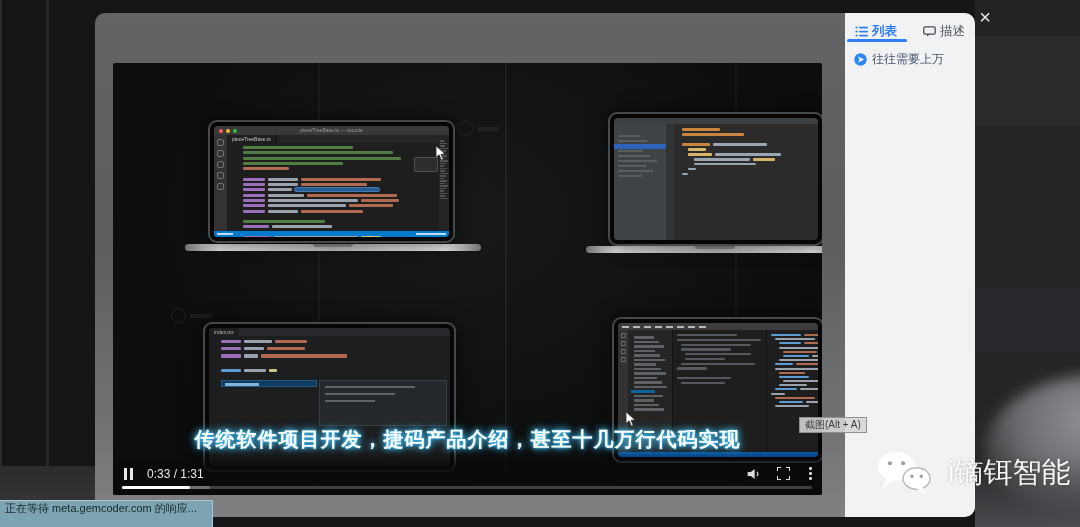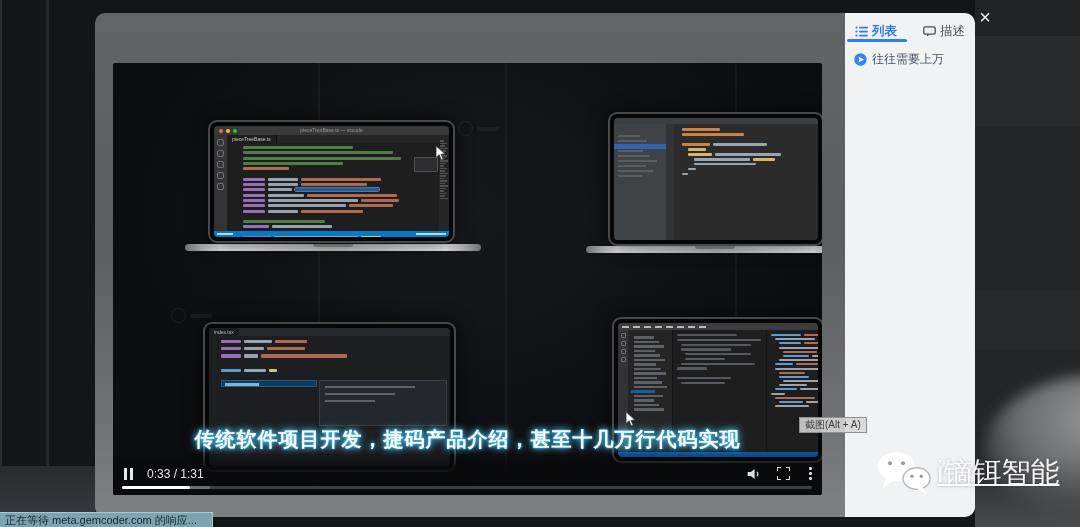--- a/index.html
+++ b/index.html
@@ -151,25 +151,25 @@
   .sb-tab.inactive{color:#474d54;margin-left:26px;}
   .sb-underline{position:absolute;left:2px;top:26px;width:60px;height:2.5px;background:#2e7cf6;border-radius:2px;}
   .sb-item{display:flex;align-items:center;gap:5px;padding:10px 0 0 9px;font-size:12px;color:#47536b;cursor:pointer;}
 
   
   .close-x{position:absolute;left:974px;top:5px;width:22px;height:24px;color:#ececec;
     font-size:20px;font-weight:300;line-height:24px;text-align:center;cursor:pointer;z-index:20;}
 
   
   .watermark{position:absolute;left:876px;top:449px;display:flex;align-items:center;z-index:25;}
-  .wm-text{margin-left:5px;font-size:29px;font-weight:500;color:rgba(255,255,255,.95);
-    text-shadow:0 0 3px rgba(0,0,0,.28);text-decoration:underline;}
-
-  
-  .status-bubble{position:absolute;left:0;bottom:0;height:15px;min-width:213px;z-index:26;
+  .wm-text{margin-left:16px;font-size:29px;font-weight:500;color:rgba(255,255,255,.95);
+    text-shadow:0 0 3px rgba(0,0,0,.28);}
+
+  
+  .status-bubble{position:absolute;left:0;bottom:0;height:27px;min-width:213px;z-index:26;
     background:#7da4b3;border-top:1px solid #a9c8d4;border-right:1px solid #a9c8d4;
     font-size:11px;line-height:14px;color:#15272e;padding:0 7px 0 5px;}
 </style>
 </head>
 <body>
 
 <div id="stage">
 
   <div class="bg-strip s1"></div>
   <div class="bg-strip s2"></div>

